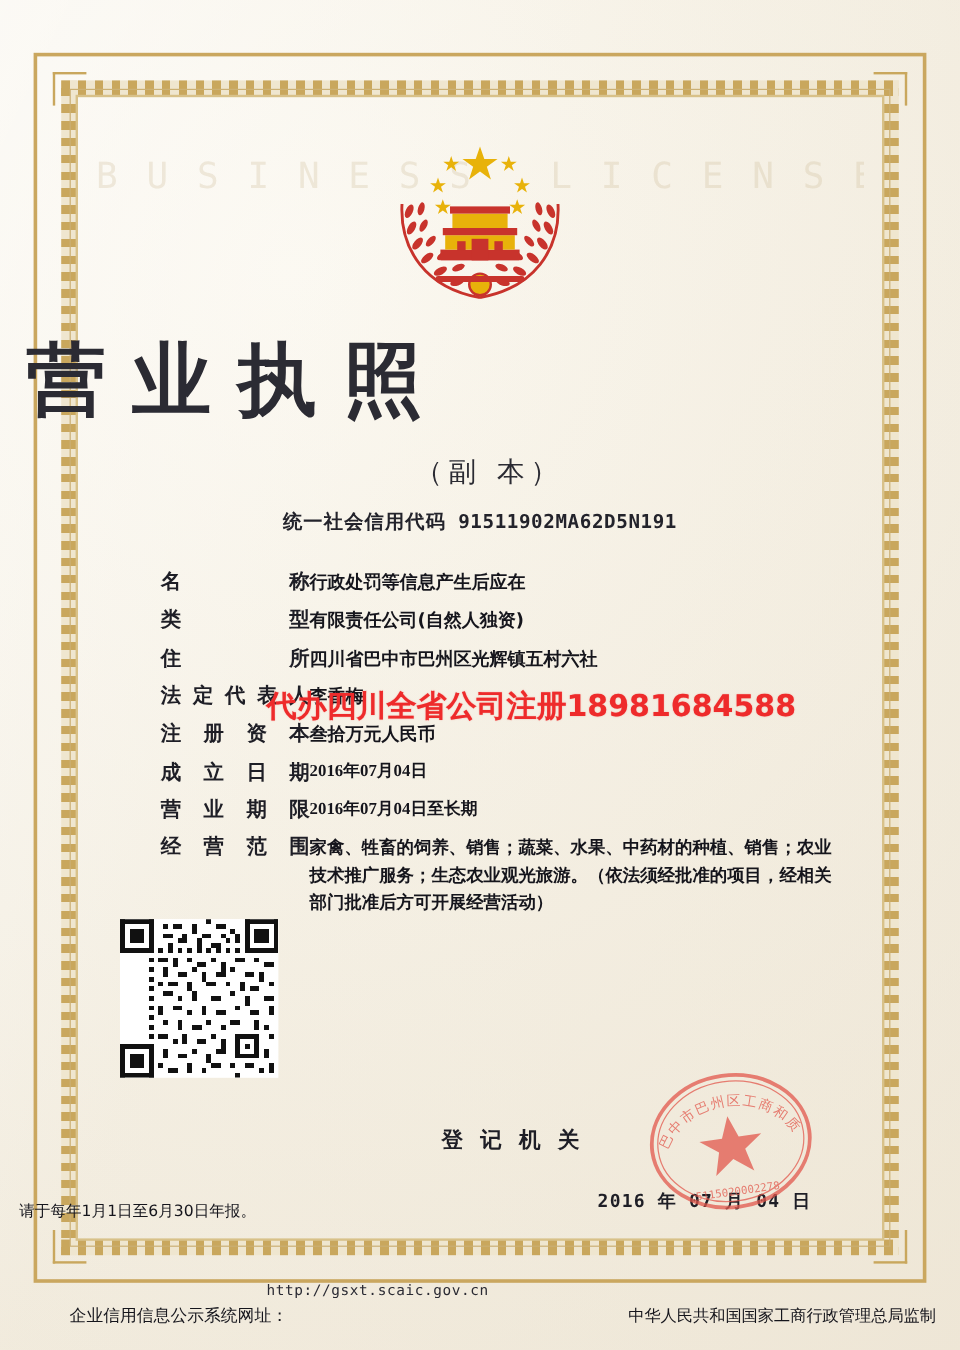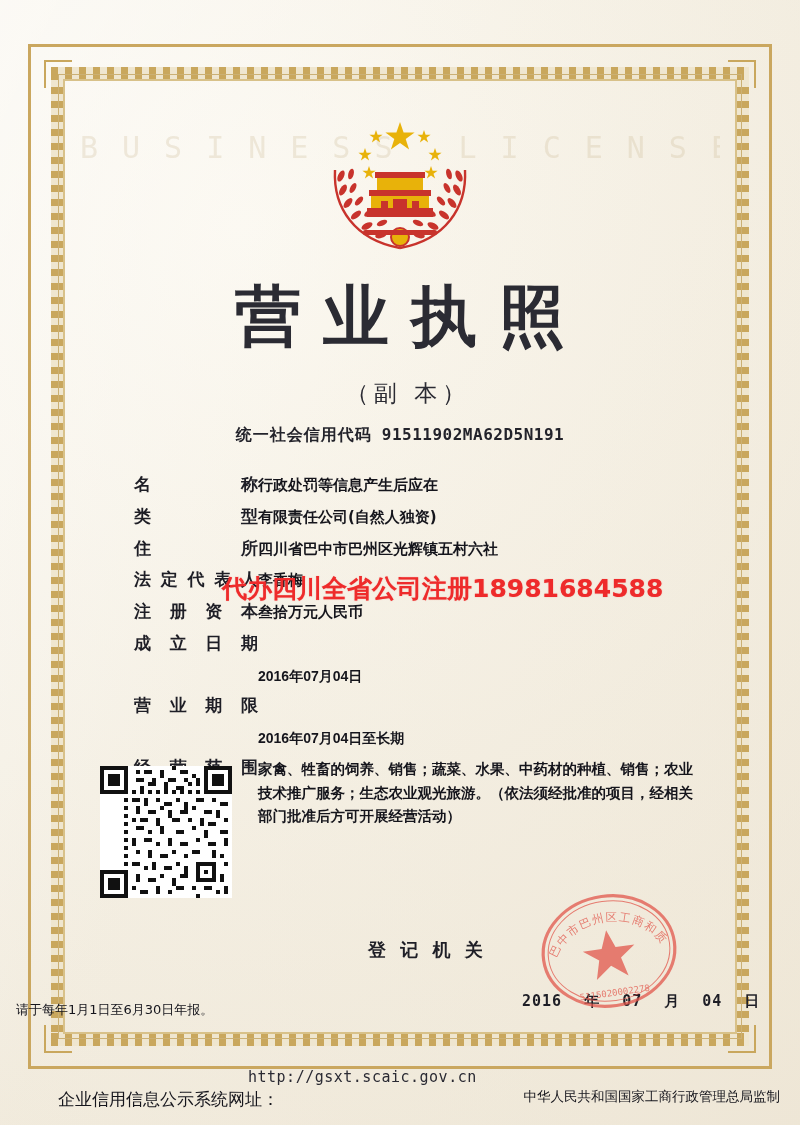--- a/index.html
+++ b/index.html
@@ -93,21 +93,20 @@
     top: 104px;
     width: 150px;
     height: 150px;
   }
 
   
   .main-title {
     position: absolute;
     left: 0; right: 0;
     top: 272px;
-    text-align: center;
     font-family: "DejaVu Sans", "Liberation Sans", sans-serif;
     font-size: 66px;
     font-weight: bold;
     letter-spacing: 22px;
     text-indent: 22px;
     color: #2b2b33;
   }
   .sub-title {
     position: absolute;
     left: 0; right: 0;
@@ -160,24 +159,23 @@
   }
   .field-label.four span { }
   .field-value {
     font-size: 15px;
     color: #15151c;
     font-weight: bold;
     line-height: 1.45;
     padding-top: 2px;
   }
   .field-value.mono {
-    font-family: Liberation Sans, sans-serif;
+    font-family: Liberation Serif, serif;
     font-size: 14px;
     font-weight: bold;
-    margin-top: 32px;
   }
   .field-row.scope .field-value {
     font-size: 14.5px;
     line-height: 1.6;
     width: 452px;
   }
 
   
   .ad-overlay {
     position: absolute;
@@ -206,28 +204,28 @@
     position: absolute;
     left: 368px;
     top: 938px;
     font-size: 18px;
     font-weight: bold;
     letter-spacing: 4px;
     color: #1e1e26;
   }
   .reg-date {
     position: absolute;
-    left: 522px;
+    left: 498px;
     top: 992px;
     font-size: 15px;
     color: #1e1e26;
     letter-spacing: 1px;
     display: flex;
     align-items: baseline;
-    gap: 16px;
+    gap: 4px;
   }
   .reg-date .num { font-family: "DejaVu Sans Mono", monospace; font-weight: bold;}
   .reg-date .unit { font-weight: bold; margin: 0 6px; }
 
   
   .seal {
     position: absolute;
     left: 536px;
     top: 890px;
     width: 146px;
@@ -242,32 +240,31 @@
     top: 1000px;
     font-size: 13px;
     line-height: 1.55;
     color: #15151c;
     width: 250px;
   }
   .footer-site {
     position: absolute;
     left: 58px;
     top: 1088px;
-    font-size: 17px;
+    font-size: 14px;
     color: #15151c;
   }
   .footer-url {
     position: absolute;
     left: 222px;
     top: 1068px;
-    font-size: 15px;
+    font-size: 12px;
     font-family: "DejaVu Sans Mono", monospace;
     color: #2a2a33;
     letter-spacing: 0.5px;
-    margin-left: 26px;
   }
   .footer-right {
     position: absolute;
     right: 20px;
     top: 1088px;
     font-size: 13.5px;
     color: #15151c;
     margin-left: 20px;
   }
 </style>

